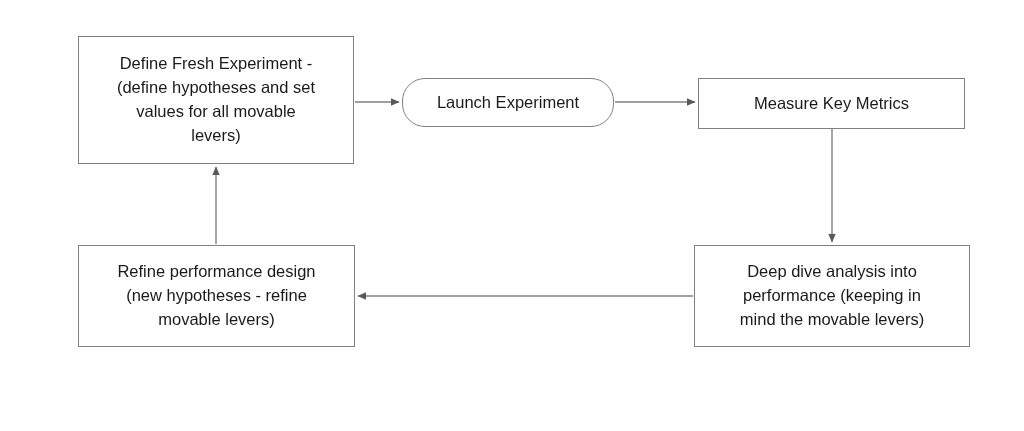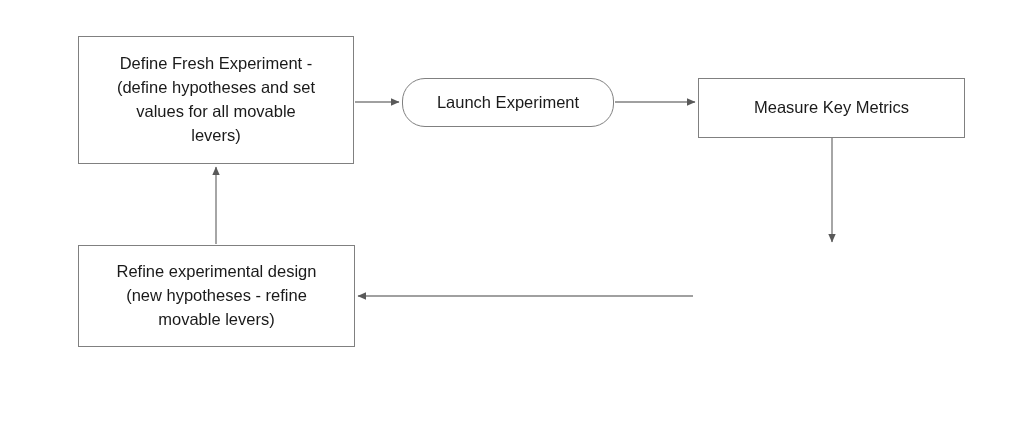--- a/index.html
+++ b/index.html
@@ -30,21 +30,21 @@
     padding: 4px 10px;
   }
   .node-label {
     display: block;
     white-space: pre-line;
     text-align: center;
   }
   
   #node-define        { left: 78px;  top: 36px;  width: 276px; height: 128px; }
   #node-launch        { left: 402px; top: 78px;  width: 212px; height: 49px; border-radius: 23px;  }
-  #node-measure       { left: 698px; top: 78px;  width: 267px; height: 60px;  }
+  #node-measure       { left: 698px; top: 78px;  width: 267px; height: 51px;  }
   #node-deep-dive     { left: 694px; top: 245px; width: 276px; height: 102px; }
   #node-refine        { left: 78px;  top: 245px; width: 277px; height: 102px; }
 
   .edge-layer {
     position: absolute;
     left: 0; top: 0;
     width: 1024px;
     height: 431px;
     pointer-events: none;
   }
@@ -89,20 +89,25 @@
   </div>
 
   <div class="node" id="node-launch">
     <span class="node-label">Launch Experiment</span>
   </div>
 
   <div class="node" id="node-measure">
     <span class="node-label">Measure Key Metrics</span>
   </div>
 
+  <div class="node" id="node-deep-dive">
+    <span class="node-label">Deep dive analysis into
+performance (keeping in
+mind the movable levers)</span>
+  </div>
 
   <div class="node" id="node-refine">
-    <span class="node-label">Refine experimental design
+    <span class="node-label">Refine performance design
 (new hypotheses - refine
 movable levers)</span>
   </div>
 
 </div>
 
 </body></html>

